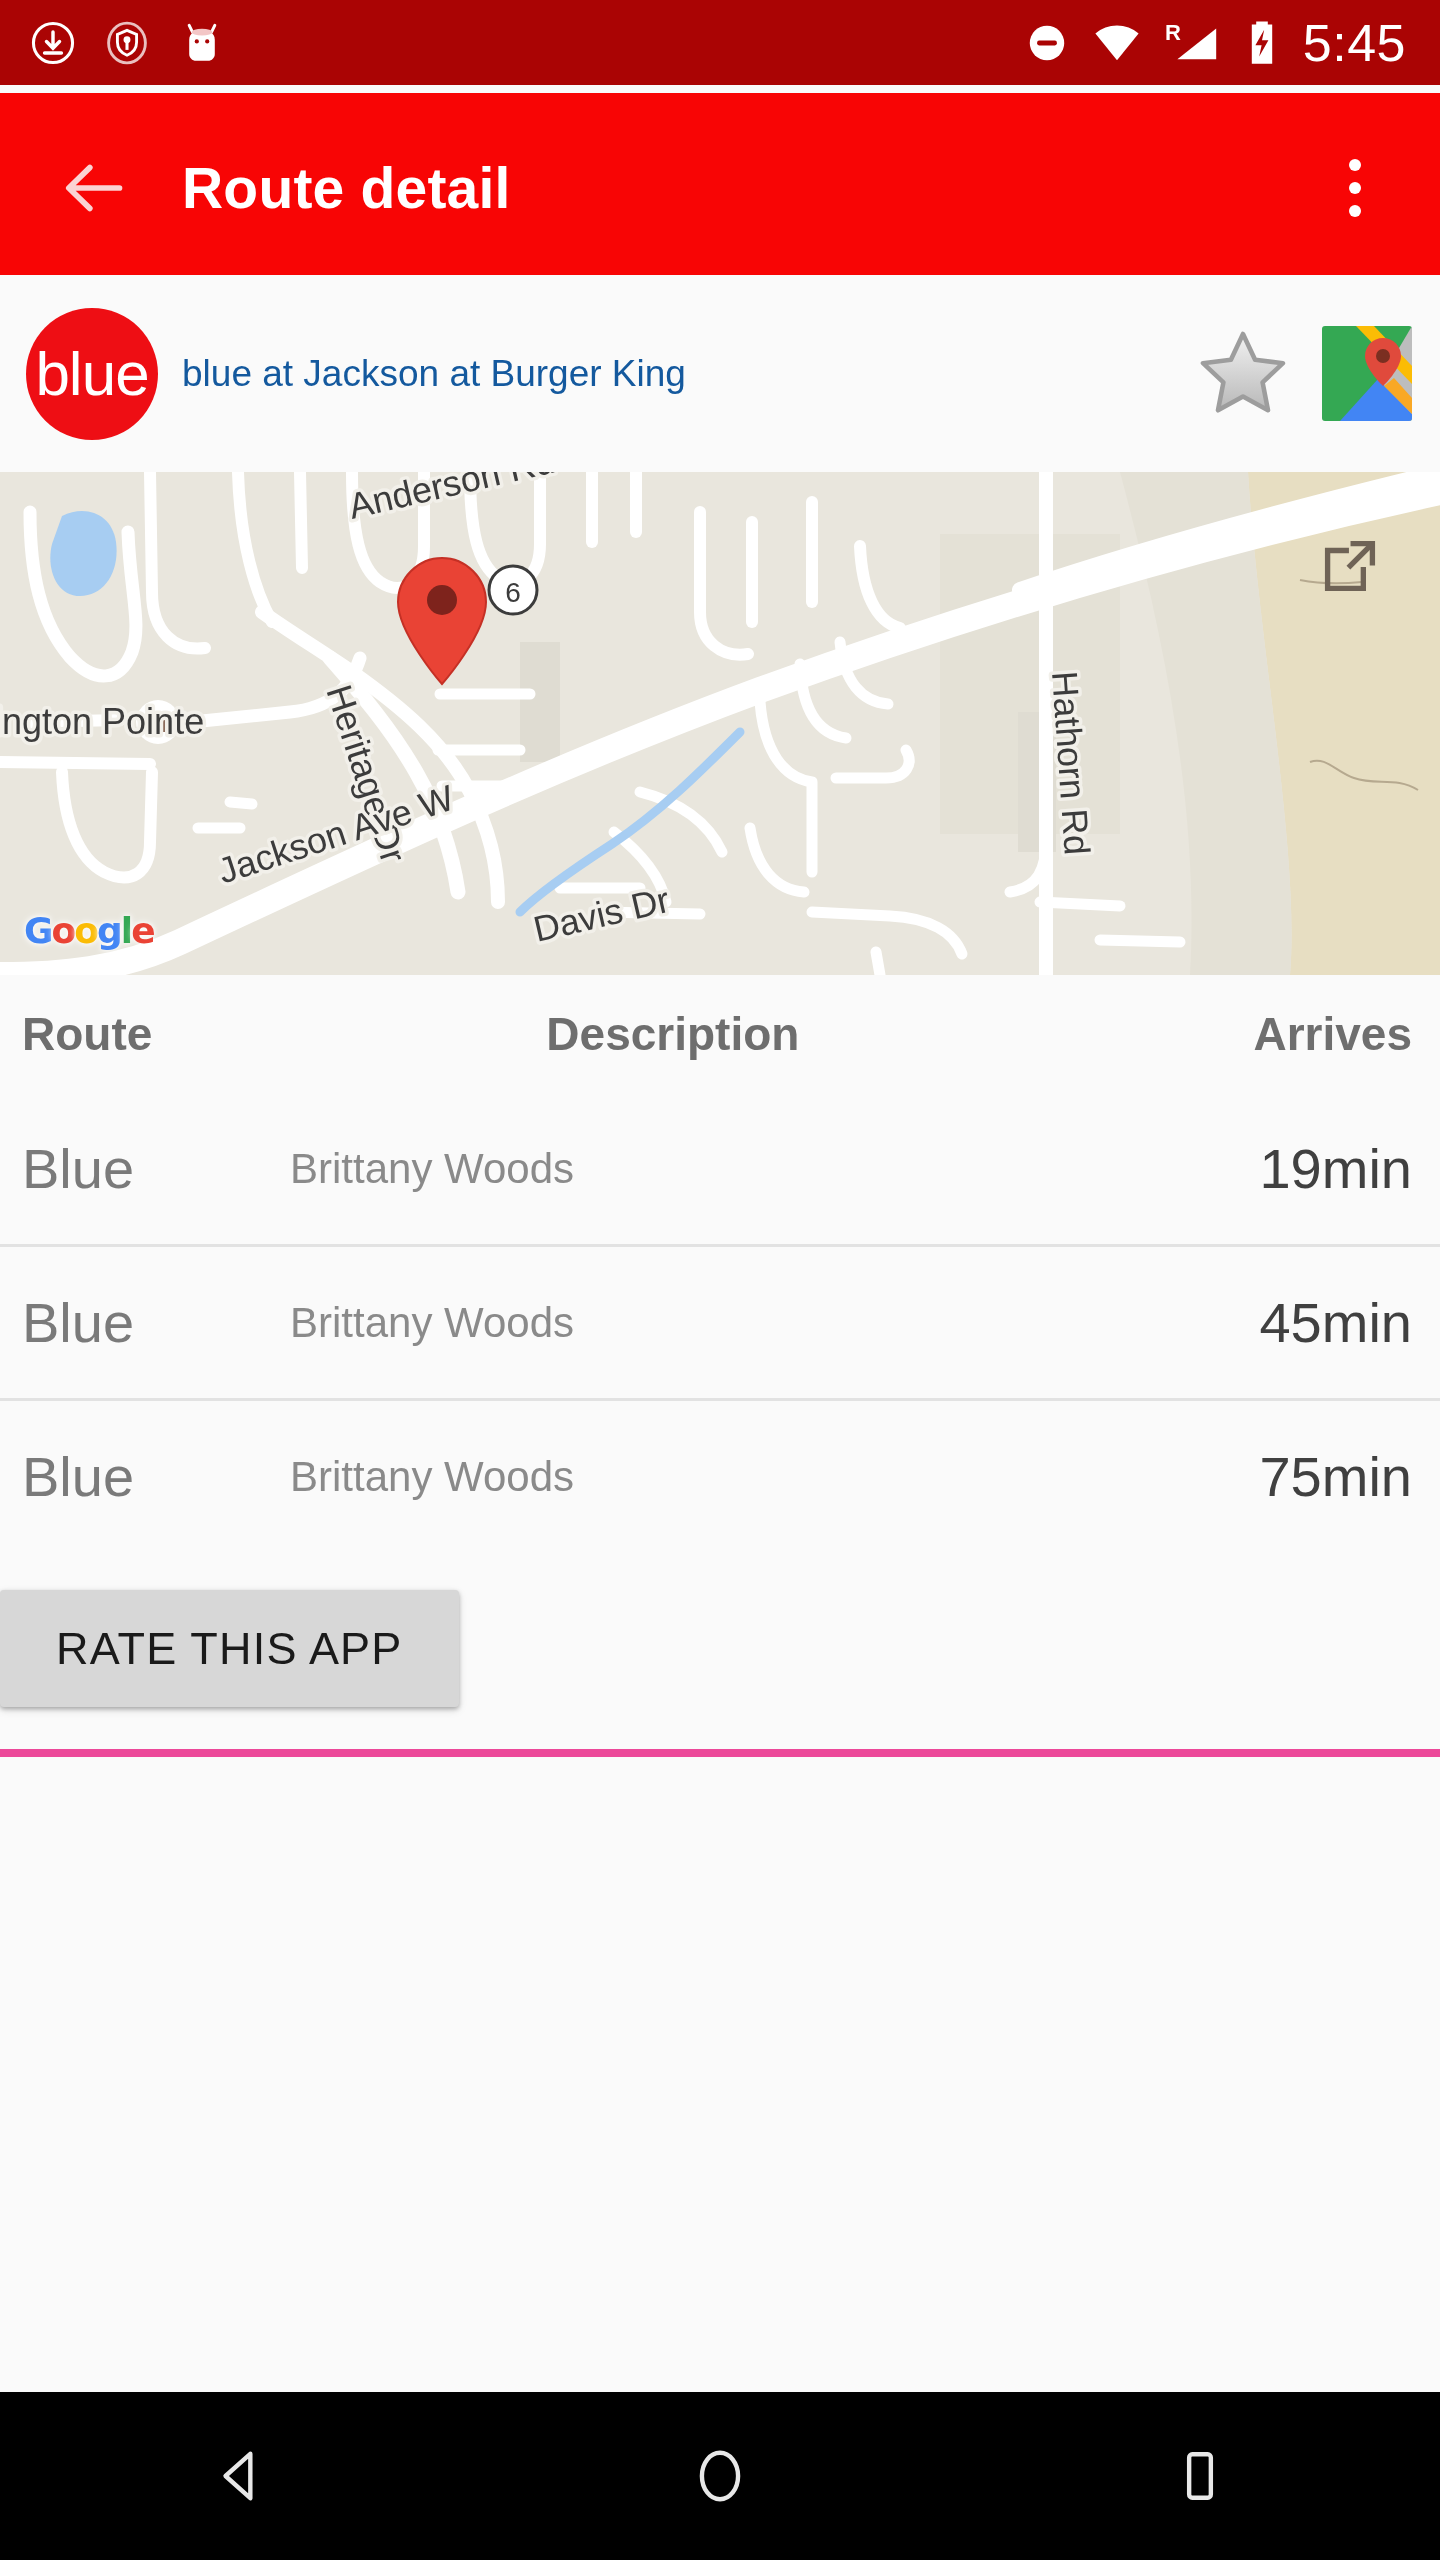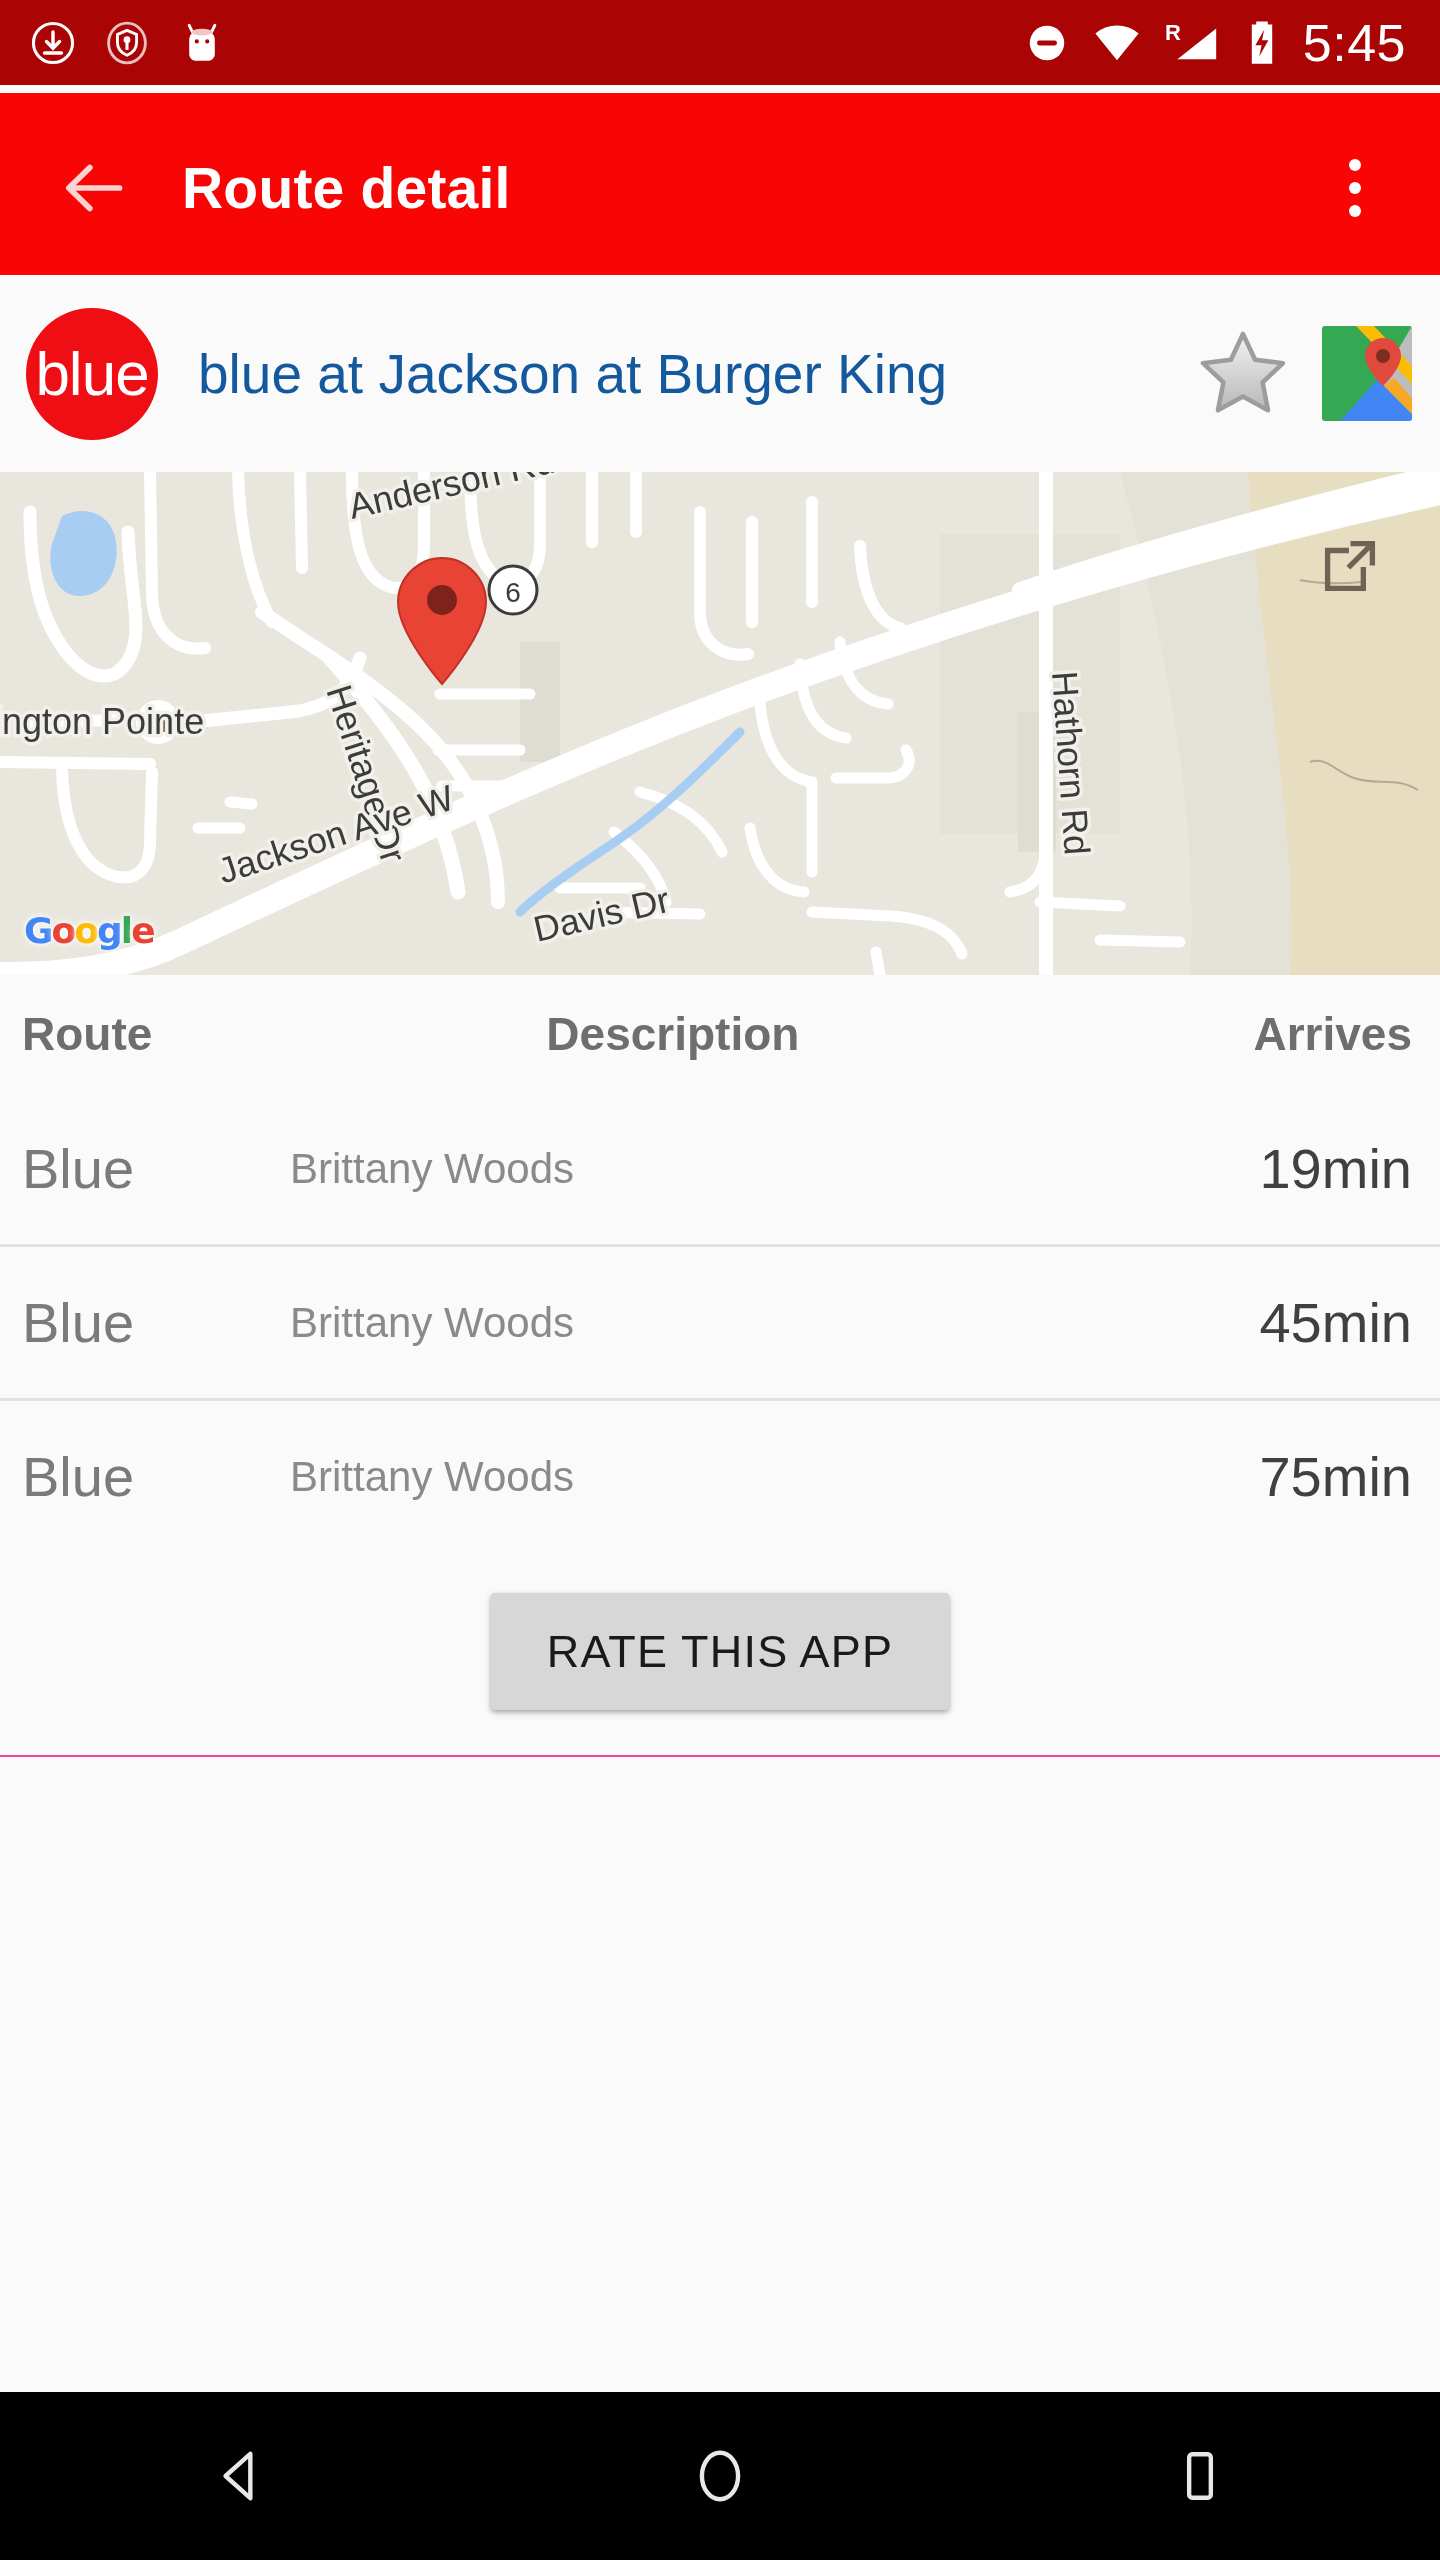--- a/index.html
+++ b/index.html
@@ -48,21 +48,21 @@
   .route-badge {
     position:relative; width:132px; height:132px; border-radius:50%;
     background:#EE0E14; margin-left:26px; flex:none;
     display:flex; align-items:center; justify-content:center; overflow:visible;
   }
   .route-badge span {
     color:#fff; font-size:62px; font-weight:400; line-height:1;
     white-space:nowrap; letter-spacing:-1px;
   }
   .stop-title {
-    color:#14599E; font-size:55px; font-weight:400; margin-left:40px;
+    color:#14599E; font-size:37px; font-weight:400; margin-left:24px;
     white-space:nowrap; overflow:hidden; flex:1;
   }
   .fav-star { width:110px; height:110px; flex:none; margin-right:24px;
               display:flex; align-items:center; justify-content:center; }
   .maps-icon { width:90px; height:95px; flex:none; margin-right:28px; position:relative;
                overflow:hidden; border-radius:3px; }
 
   
   .mapwrap {
     position:absolute; top:472px; left:0; width:1440px; height:503px;
@@ -94,22 +94,22 @@
     border-bottom:3px solid #E2E2E2;
   }
   .cell-route { color:#7A7A7A; font-size:56px; margin-left:22px; width:268px; }
   .cell-desc  { color:#8A8A8A; font-size:42px; flex:1; }
   .cell-arr   { color:#404040; font-size:56px; margin-right:28px;
                 text-align:right; white-space:nowrap; }
 
   
   .ratewrap {
     position:absolute; top:1548px; left:0; width:1440px; height:209px;
-    display:flex; align-items:center; justify-content:center;
-    background:#FAFAFA; border-bottom:2px solid #ec4899;
+    display:flex; align-items:center; justify-content:flex-start;
+    background:#FAFAFA; border-bottom:8px solid #ec4899;
   }
   .ratebtn {
     background:#D7D7D7; color:#1A1A1A; font-size:45px; font-weight:400;
     letter-spacing:1.2px; padding:36px 56px; border:none; border-radius:4px;
     box-shadow:0 2px 4px rgba(0,0,0,.26), 0 3px 9px rgba(0,0,0,.13);
     font-family:"Liberation Sans", sans-serif; cursor:pointer; line-height:1;
   }
 
   .emptyarea { position:absolute; top:1760px; left:0; width:1440px; height:632px; background:#FAFAFA; }
 

